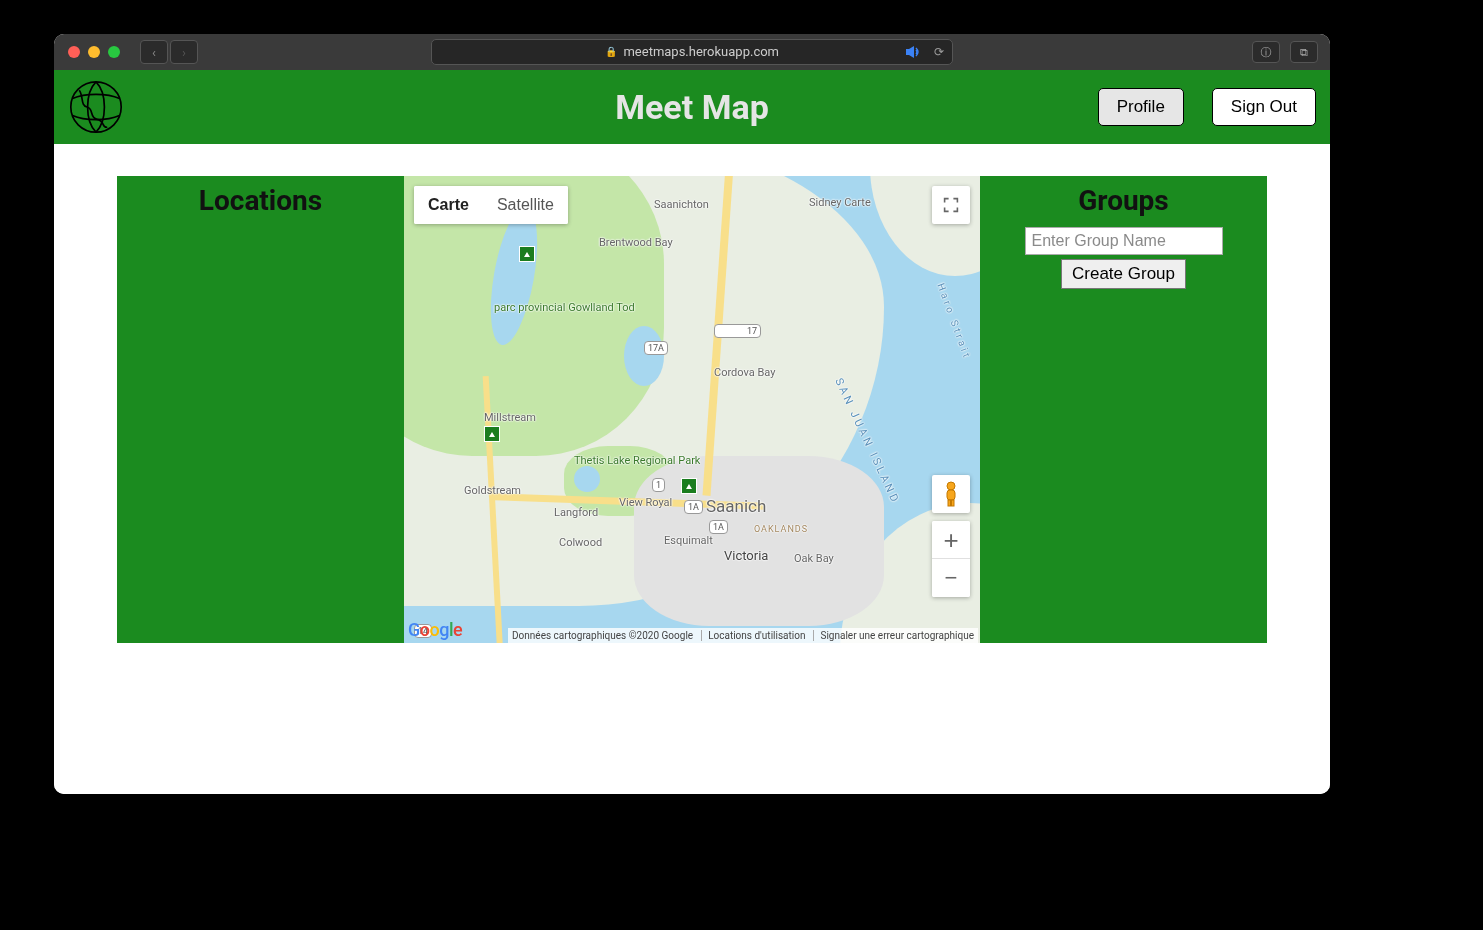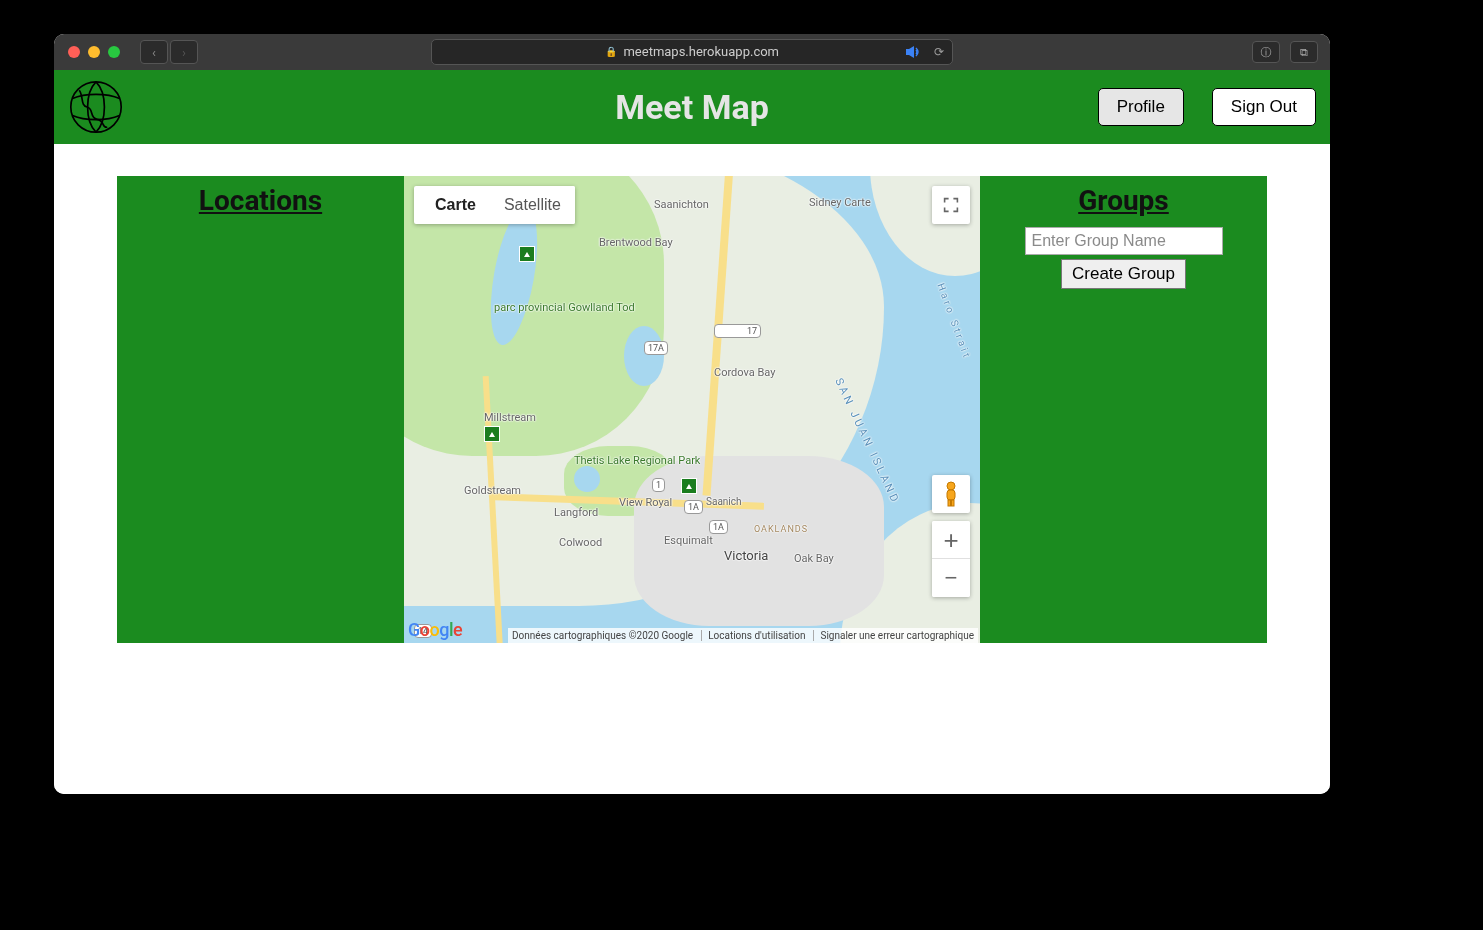--- a/index.html
+++ b/index.html
@@ -94,21 +94,20 @@
   .btn{
     border:1px solid #000;border-radius:5px;
     background:#fff;padding:8px 18px;font-size:17px;
     cursor:pointer;
   }
   .btn.muted{background:#e6e6e6;}
 
   .content-row{
     display:flex;justify-content:center;
     padding:32px 0 0 0;
-    text-decoration:underline;
   }
   .tri{
     display:flex;
     width:1150px;
     height:467px;
   }
   .panel{
     width:287px;
     background:#1b8b1f;
     color:#111;
@@ -171,21 +170,20 @@
   .camp::after{content:"";display:block;width:0;height:0;
     border-left:3px solid transparent;border-right:3px solid transparent;
     border-bottom:5px solid #fff;}
 
   
   .map-type{
     position:absolute;left:10px;top:10px;display:flex;
     background:#fff;border-radius:2px;
     box-shadow:0 1px 4px rgba(0,0,0,.3);
     overflow:hidden;
-    padding-left:7px;
   }
   .map-type button{
     border:none;background:#fff;
     font-size:16px;padding:10px 14px;cursor:pointer;color:#555;
   }
   .map-type button.active{font-weight:600;color:#222;}
   .fullscreen{
     position:absolute;right:10px;top:10px;width:38px;height:38px;
     background:#fff;border-radius:2px;box-shadow:0 1px 4px rgba(0,0,0,.3);
     display:flex;align-items:center;justify-content:center;cursor:pointer;
@@ -310,21 +308,21 @@
 
           <span class="gm-label" style="left:250px;top:22px;">Saanichton</span>
           <span class="gm-label" style="left:405px;top:20px;">Sidney Carte</span>
           <span class="gm-label" style="left:195px;top:60px;text-align:center;"><span>Brentwood Bay</span></span>
           <span class="gm-label park" style="left:90px;top:125px;">parc provincial Gowlland Tod</span>
           <span class="gm-label" style="left:310px;top:190px;">Cordova Bay</span>
           <span class="gm-label" style="left:80px;top:235px;">Millstream</span>
           <span class="gm-label park" style="left:170px;top:278px;width:90px;text-align:right;">Thetis Lake Regional Park</span>
           <span class="gm-label" style="left:60px;top:308px;">Goldstream</span>
           <span class="gm-label" style="left:215px;top:320px;">View Royal</span>
-          <span class="gm-label" style="left:302px;top:320px;font-size:10px;">Saanich</span>
+          <span class="gm-label" style="left:302px;top:320px;font-size:17px;">Saanich</span>
           <span class="gm-label" style="left:150px;top:330px;">Langford</span>
           <span class="gm-label" style="left:155px;top:360px;">Colwood</span>
           <span class="gm-label" style="left:260px;top:358px;">Esquimalt</span>
           <span class="gm-label city" style="left:320px;top:372px;">Victoria</span>
           <span class="gm-label" style="left:390px;top:376px;">Oak Bay</span>
           <span class="gm-label district" style="left:350px;top:348px;">OAKLANDS</span>
           <span class="gm-label water" style="left:510px;top:140px;transform:rotate(70deg);font-size:10px;">Haro Strait</span>
           <span class="gm-label water" style="left:440px;top:200px;transform:rotate(65deg);transform-origin:left top;">SAN JUAN ISLAND</span>
 
           <span class="shield" style="left:310px;top:148px;padding-left:32px;">17</span>

